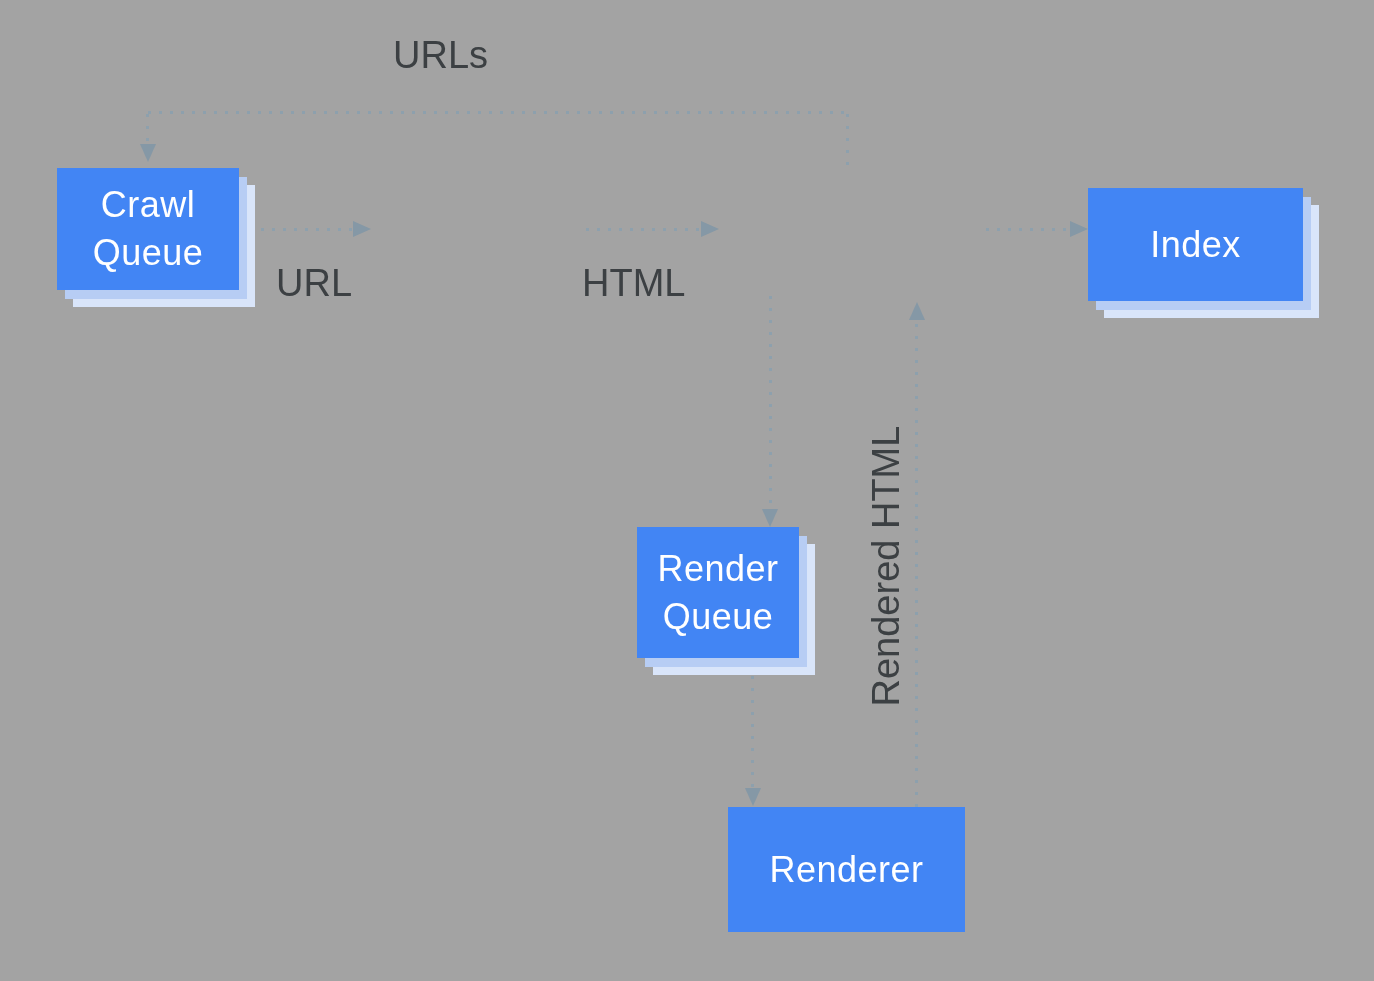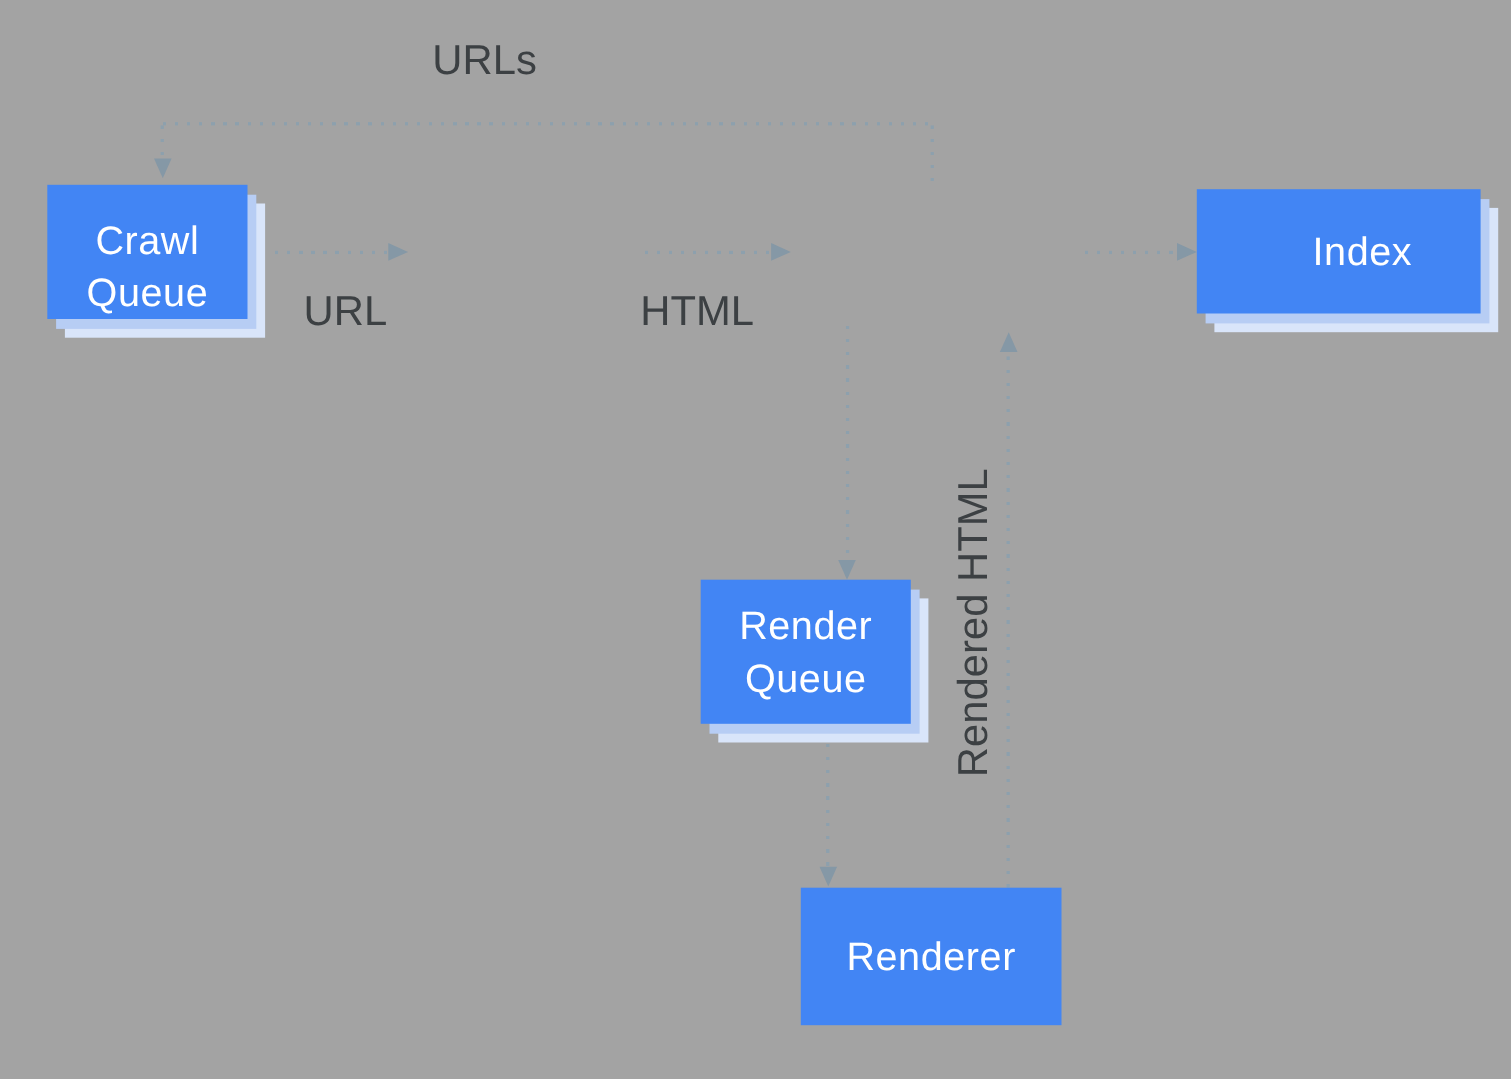--- a/index.html
+++ b/index.html
@@ -63,25 +63,25 @@
     font-weight: 400;
     white-space: nowrap;
   }
   .edge-label.vertical {
     transform: rotate(-90deg);
     transform-origin: center center;
     text-align: center;
   }
 
   
-  #node-crawl-queue  { left: 43px;   top: 168px; width: 182px; height: 122px; align-items: flex-end; }
+  #node-crawl-queue  { left: 57px;   top: 168px; width: 182px; height: 122px; }
   #node-crawler      { left: 371px;  top: 172px; width: 207px; height: 116px; }
   #node-processing   { left: 719px;  top: 172px; width: 259px; height: 116px; }
-  #node-index        { left: 1088px; top: 172px; width: 215px; height: 113px; padding-left: 43px; }
-  #node-render-queue { left: 637px;  top: 527px; width: 191px; height: 131px; }
+  #node-index        { left: 1088px; top: 188px; width: 215px; height: 113px; }
+  #node-render-queue { left: 637px;  top: 527px; width: 162px; height: 131px; }
   #node-renderer     { left: 728px;  top: 807px; width: 237px; height: 125px; }
 
   
   #e-cq-crawler-line   { left: 250px; top: 228px; width: 104px; }
   #e-cq-crawler-head   { left: 353px; top: 221px; }
   #e-crawler-proc-line { left: 586px; top: 228px; width: 115px; }
   #e-crawler-proc-head { left: 701px; top: 221px; }
   #e-proc-index-line   { left: 986px; top: 228px; width: 84px; }
   #e-proc-index-head   { left: 1070px; top: 221px; }
   #e-loop-h            { left: 148px; top: 111px; width: 700px; }

